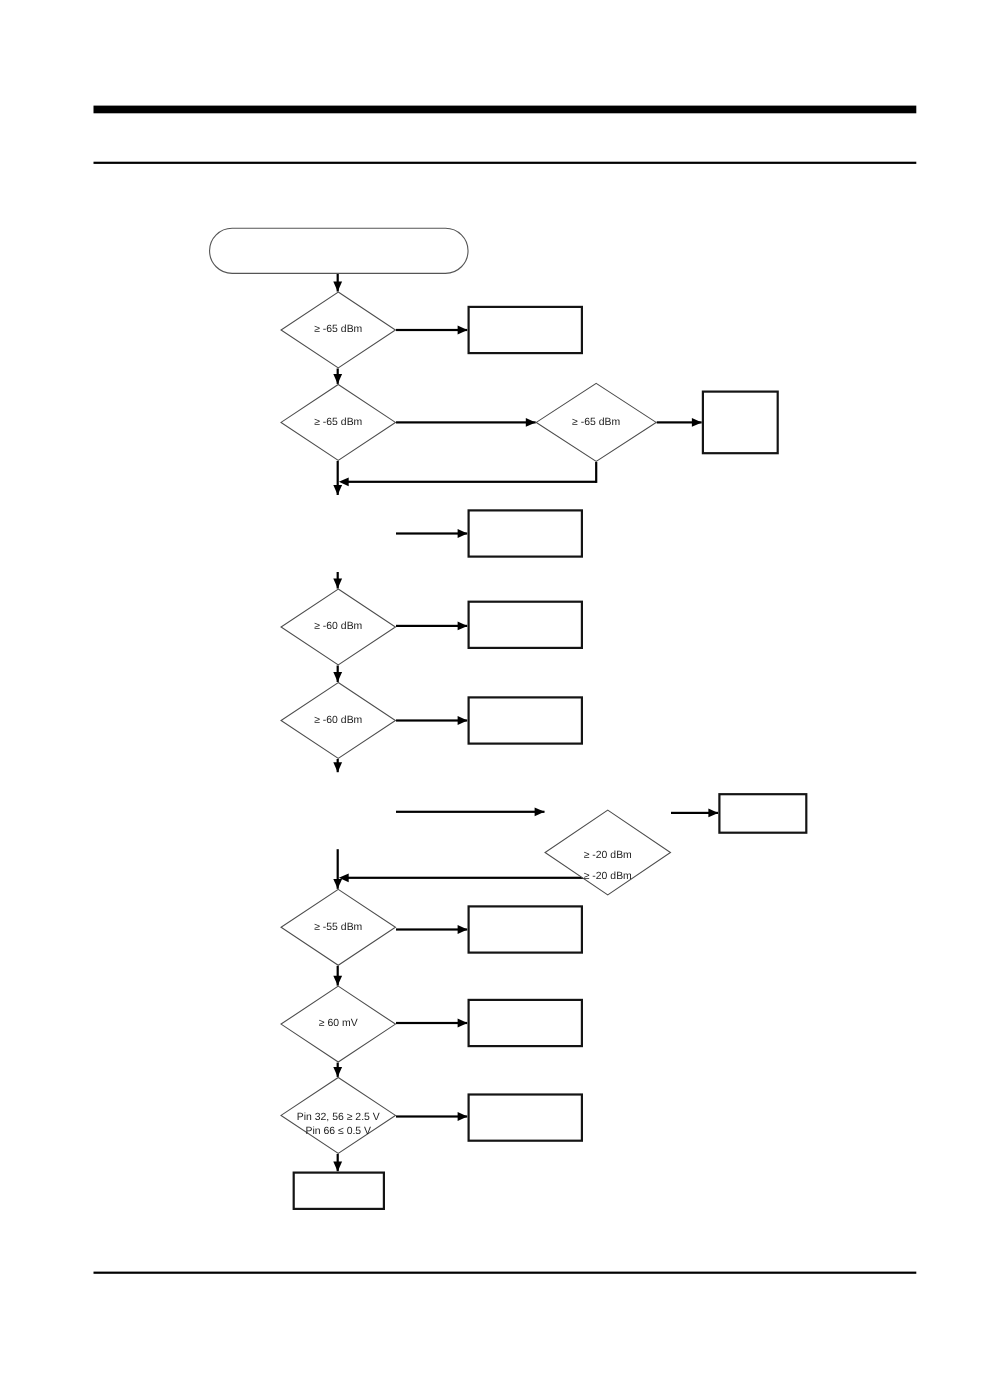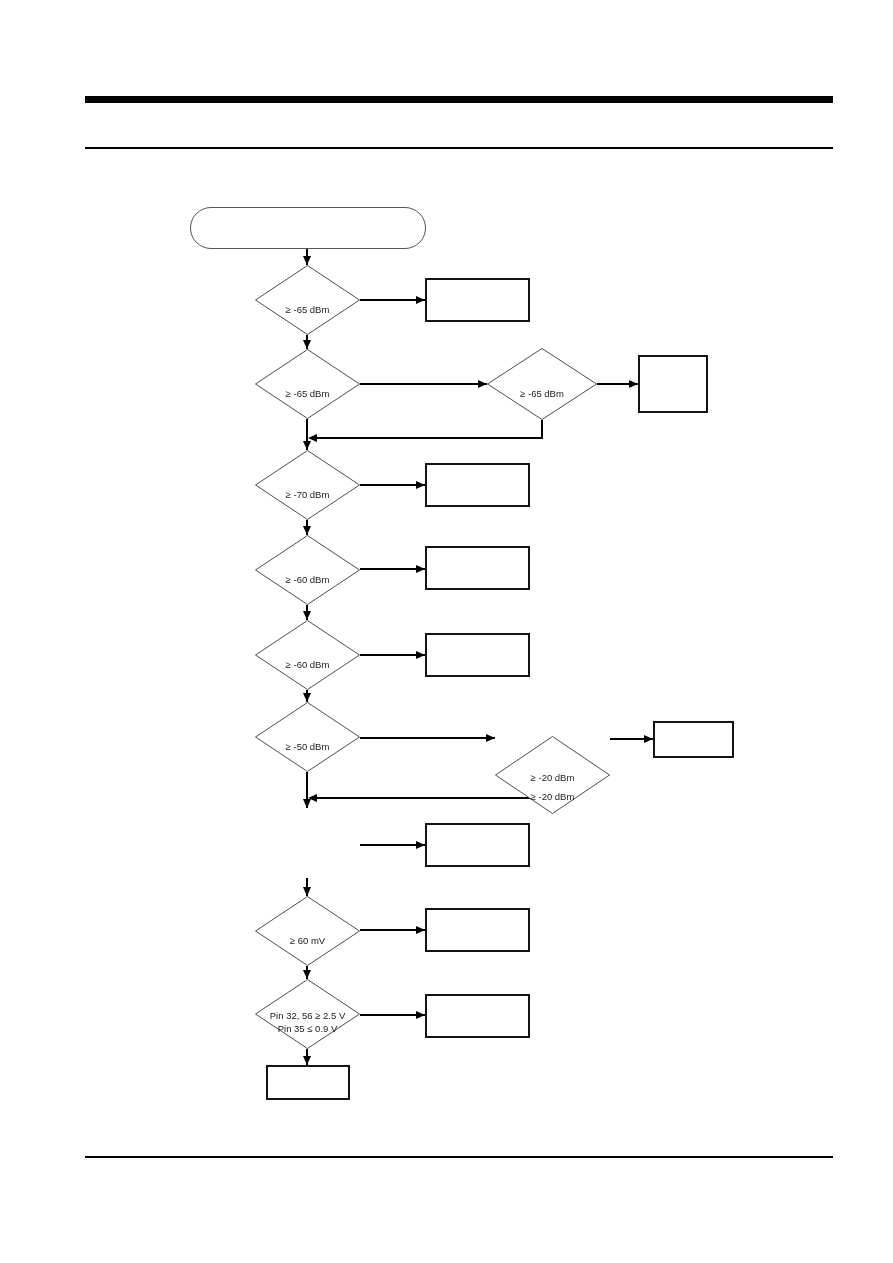--- a/index.html
+++ b/index.html
@@ -13,21 +13,21 @@
   .node { position: absolute; background: #ffffff; }
   .rect { border: 2px solid #141414; }
   .stadium { border: 1px solid #555555; border-radius: 22px; }
 
   .diamond { position: absolute; }
   .diamond svg { position: absolute; left: 0; top: 0; width: 100%; height: 100%; overflow: visible; display: block; }
   .diamond polygon { fill: #ffffff; stroke: #4d4d4d; stroke-width: 1; }
 
   .dlabel { position: absolute; left: -12px; right: -12px; top: 50%; transform: translateY(-50%);
             text-align: center; font-size: 9.5px; color: #1a1a1a; line-height: 12px; white-space: nowrap; }
-  .m1 { margin-top: 10px; }
+  .m1 { }
   .m2 { margin-top: 8px; line-height: 13px; }
   .m3 { margin-top: 12px; line-height: 19px; }
 
   .ah { position: absolute; width: 0; height: 0; }
   .ah-d { border-left: 4px solid transparent; border-right: 4px solid transparent; border-top: 9px solid #000; }
   .ah-r { border-top: 4px solid transparent; border-bottom: 4px solid transparent; border-left: 9px solid #000; }
   .ah-l { border-top: 4px solid transparent; border-bottom: 4px solid transparent; border-right: 9px solid #000; }
 </style>
 </head>
 <body>
@@ -132,26 +132,20 @@
   <div class="diamond" style="left:487px; top:348px; width:110px; height:72px;">
     <svg viewBox="0 0 110 72" preserveAspectRatio="none">
       <polygon points="55,0.5 109.5,36 55,71.5 0.5,36"></polygon>
     </svg>
     <div class="dlabel m1">≥ -65 dBm</div>
   </div>
   <div class="node rect" style="left:638px; top:355px; width:70px; height:58px;">
     <div class="dlabel"></div>
   </div>
 
-  <div class="diamond" style="left:255px; top:450px; width:105px; height:70px;">
-    <svg viewBox="0 0 105 70" preserveAspectRatio="none">
-      <polygon points="52.5,0.5 104.5,35 52.5,69.5 0.5,35"></polygon>
-    </svg>
-    <div class="dlabel m1">≥ -70 dBm</div>
-  </div>
   <div class="node rect" style="left:425px; top:463px; width:105px; height:44px;">
     <div class="dlabel"></div>
   </div>
 
   <div class="diamond" style="left:255px; top:535px; width:105px; height:70px;">
     <svg viewBox="0 0 105 70" preserveAspectRatio="none">
       <polygon points="52.5,0.5 104.5,35 52.5,69.5 0.5,35"></polygon>
     </svg>
     <div class="dlabel m1">≥ -60 dBm</div>
   </div>
@@ -162,60 +156,60 @@
   <div class="diamond" style="left:255px; top:620px; width:105px; height:70px;">
     <svg viewBox="0 0 105 70" preserveAspectRatio="none">
       <polygon points="52.5,0.5 104.5,35 52.5,69.5 0.5,35"></polygon>
     </svg>
     <div class="dlabel m1">≥ -60 dBm</div>
   </div>
   <div class="node rect" style="left:425px; top:633px; width:105px; height:44px;">
     <div class="dlabel"></div>
   </div>
 
-  <div class="diamond" style="left:255px; top:702px; width:105px; height:70px;">
-    <svg viewBox="0 0 105 70" preserveAspectRatio="none">
-      <polygon points="52.5,0.5 104.5,35 52.5,69.5 0.5,35"></polygon>
-    </svg>
-    <div class="dlabel m1">≥ -50 dBm</div>
-  </div>
   <div class="diamond" style="left:495px; top:736px; width:115px; height:78px;">
     <svg viewBox="0 0 115 78" preserveAspectRatio="none">
       <polygon points="57.5,0.5 114.5,39 57.5,77.5 0.5,39"></polygon>
     </svg>
     <div class="dlabel m3">
       <div>≥ -20 dBm</div>
       <div>≥ -20 dBm</div>
     </div>
   </div>
   <div class="node rect" style="left:653px; top:721px; width:81px; height:37px;">
     <div class="dlabel"></div>
   </div>
 
+  <div class="diamond" style="left:255px; top:808px; width:105px; height:70px;">
+    <svg viewBox="0 0 105 70" preserveAspectRatio="none">
+      <polygon points="52.5,0.5 104.5,35 52.5,69.5 0.5,35"></polygon>
+    </svg>
+    <div class="dlabel m1">≥ -55 dBm</div>
+  </div>
   <div class="node rect" style="left:425px; top:823px; width:105px; height:44px;">
     <div class="dlabel"></div>
   </div>
 
   <div class="diamond" style="left:255px; top:896px; width:105px; height:70px;">
     <svg viewBox="0 0 105 70" preserveAspectRatio="none">
       <polygon points="52.5,0.5 104.5,35 52.5,69.5 0.5,35"></polygon>
     </svg>
     <div class="dlabel m1">≥ 60 mV</div>
   </div>
   <div class="node rect" style="left:425px; top:908px; width:105px; height:44px;">
     <div class="dlabel"></div>
   </div>
 
   <div class="diamond" style="left:255px; top:979px; width:105px; height:70px;">
     <svg viewBox="0 0 105 70" preserveAspectRatio="none">
       <polygon points="52.5,0.5 104.5,35 52.5,69.5 0.5,35"></polygon>
     </svg>
     <div class="dlabel m2">
       <div>Pin 32, 56 ≥ 2.5 V</div>
-      <div>Pin 35 ≤ 0.9 V</div>
+      <div>Pin 66 ≤ 0.5 V</div>
     </div>
   </div>
   <div class="node rect" style="left:425px; top:994px; width:105px; height:44px;">
     <div class="dlabel"></div>
   </div>
 
   <div class="node rect" style="left:266px; top:1065px; width:84px; height:35px;">
     <div class="dlabel"></div>
   </div>
 

